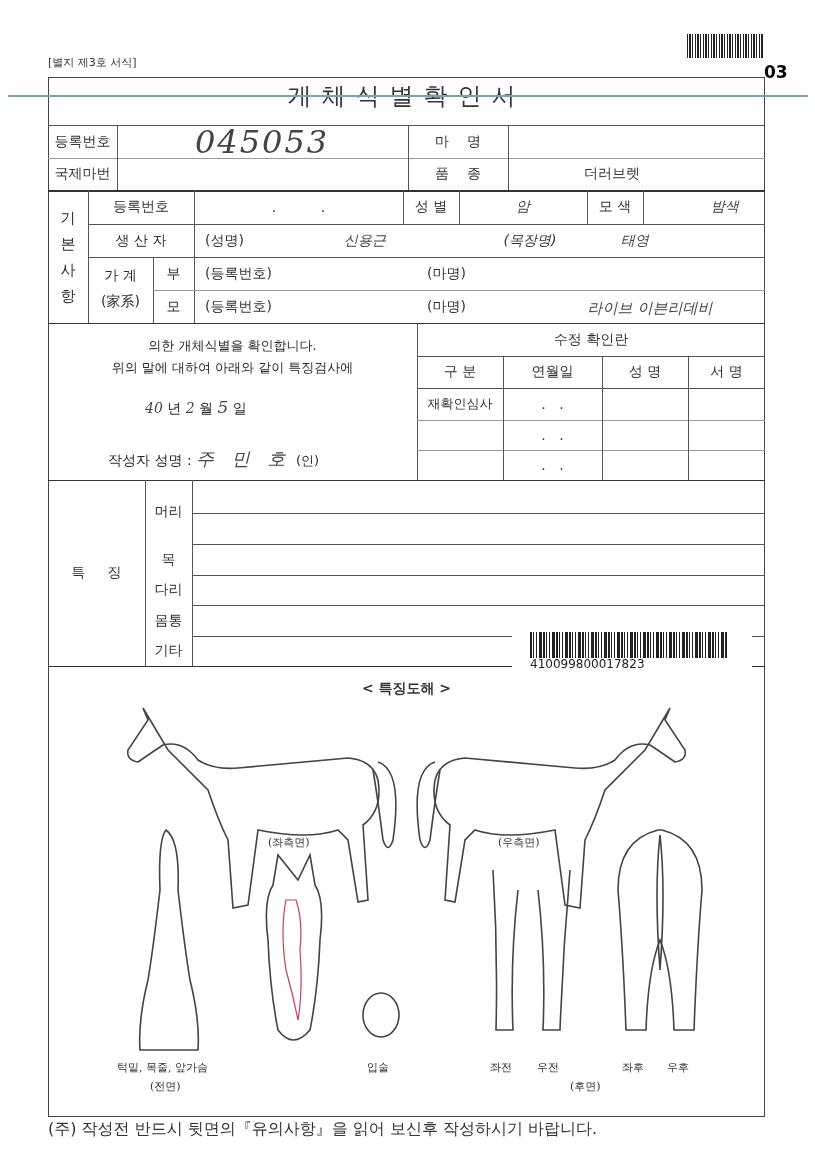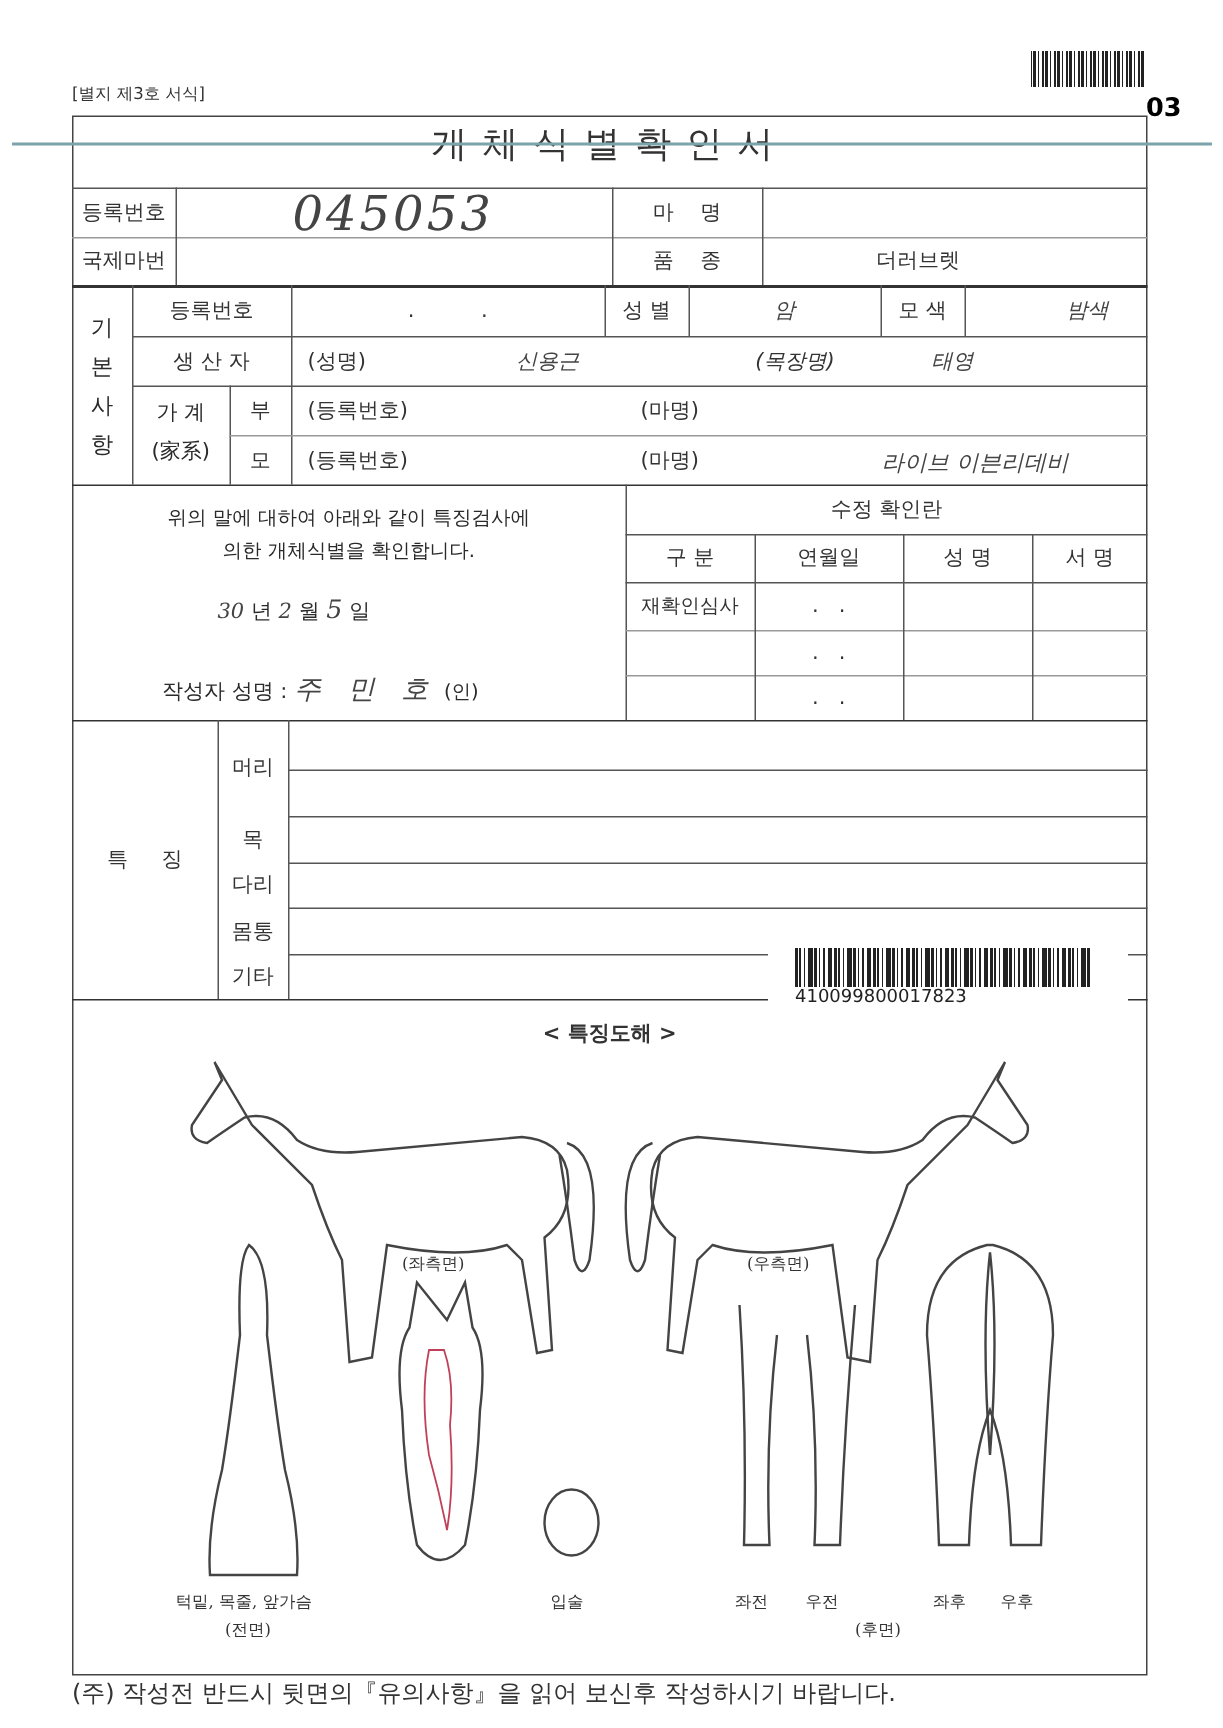--- a/index.html
+++ b/index.html
@@ -105,25 +105,25 @@
 <div class="hline" style="left:417px;top:356px;width:348px;"></div>
 <div class="hline" style="left:417px;top:388px;width:348px;"></div>
 <div class="hline" style="left:417px;top:420px;width:348px;background:#999;"></div>
 <div class="hline" style="left:417px;top:450px;width:348px;background:#999;"></div>
 <div class="hline thick" style="left:48px;top:480px;width:717px;"></div>
 <div class="vline" style="left:503px;top:356px;height:124px;"></div>
 <div class="vline" style="left:602px;top:356px;height:124px;"></div>
 <div class="vline" style="left:688px;top:356px;height:124px;"></div>
 
 <div class="abs" style="left:48px;top:335px;width:369px;text-align:center;font-size:13px;line-height:22px;">
+  <div>의한 개체식별을 확인합니다.</div>
   <div>위의 말에 대하여 아래와 같이 특징검사에</div>
-  <div>의한 개체식별을 확인합니다.</div>
 </div>
 <div class="abs" style="left:145px;top:397px;font-size:14px;">
-  <span class="hand">30</span>
+  <span class="hand">40</span>
   <span>년</span>
   <span class="hand">2</span>
   <span>월</span>
   <span class="hand" style="font-size:17px;">5</span>
   <span>일</span>
 </div>
 <div class="abs" style="left:108px;top:447px;font-size:14px;">
   <span>작성자 성명 :</span>
   <span class="hand" style="font-size:18px;letter-spacing:6px;">주 민 호</span>
   <span style="font-size:13px;">(인)</span>

